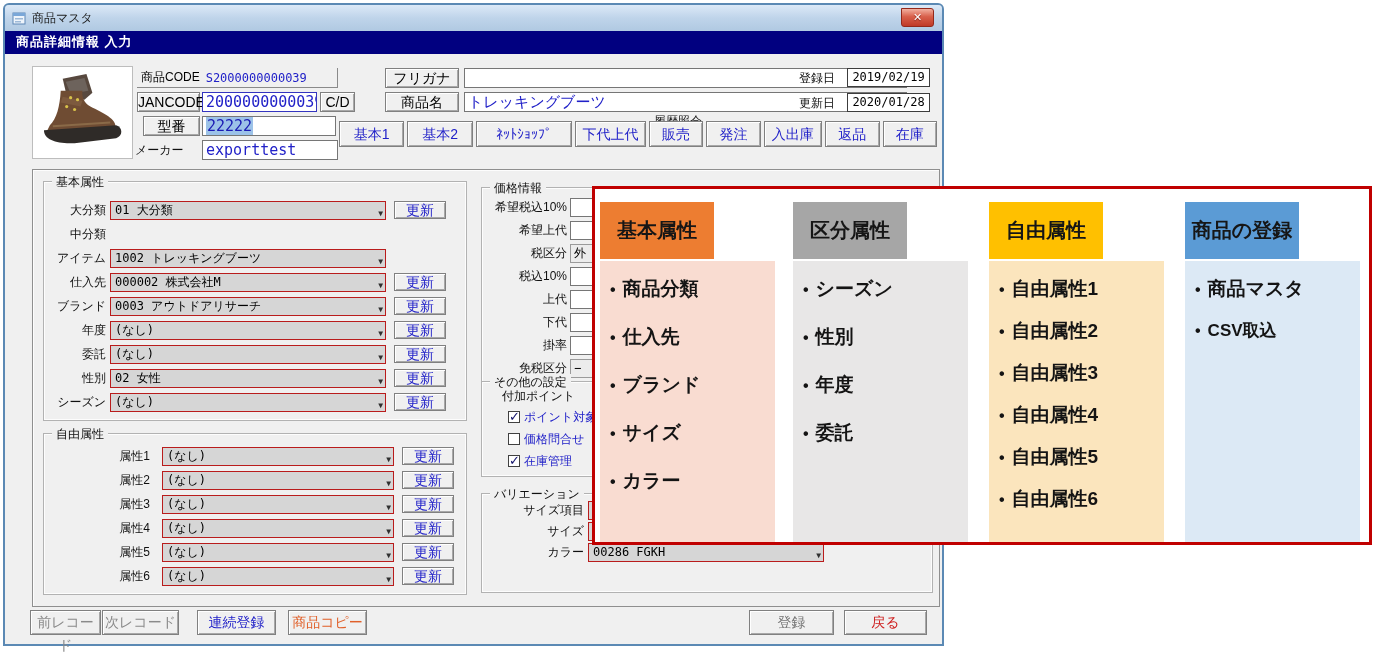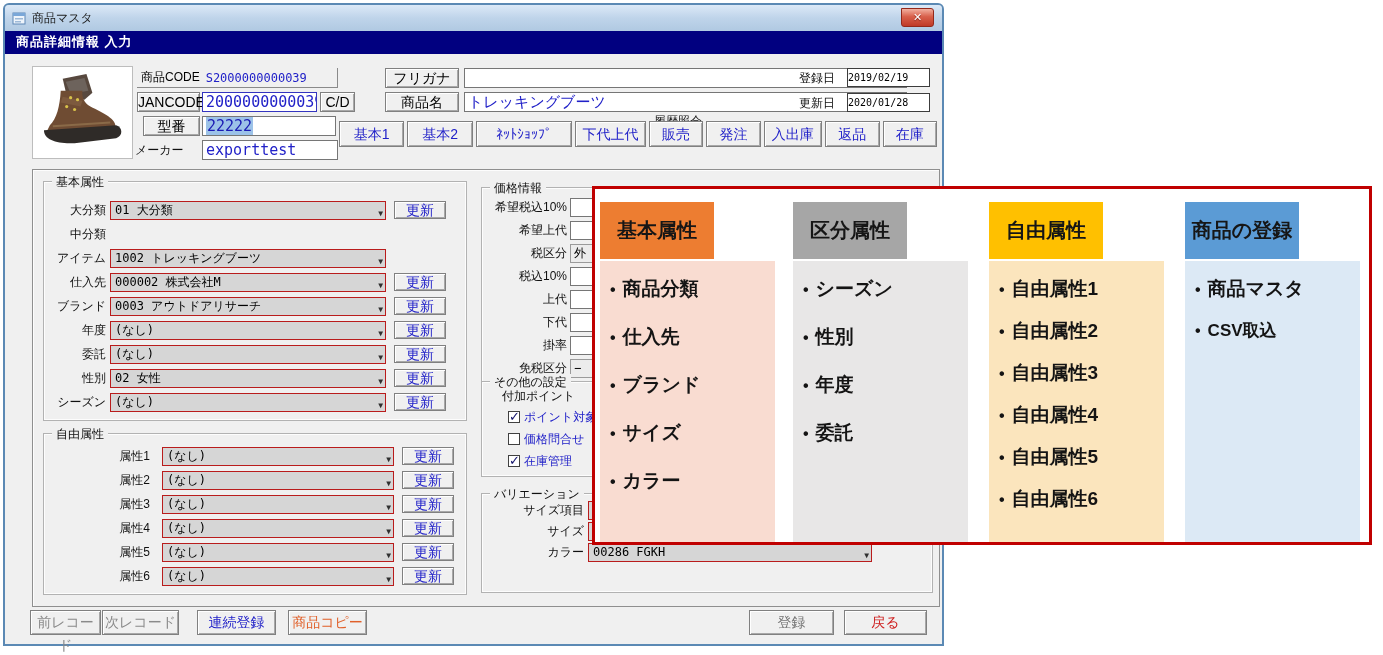--- a/index.html
+++ b/index.html
@@ -25,21 +25,21 @@
   .content { position:relative; height:590px; background:#f0f0f0; font-size:12px; }
 
   
   .btn { background:#f0f0f0; border:1px solid #808080;
          box-shadow:inset 1px 1px 0 #ffffff, inset -1px -1px 0 #a8a8a8;
          text-align:center; font-size:14px; color:#000; }
   .inp { background:#ffffff; border:1px solid #767676; height:20px; line-height:18px;
          padding:0 3px; color:#2121c8; font-family:"DejaVu Sans Mono","Liberation Mono",monospace;
          font-size:15px; white-space:nowrap; overflow:hidden; }
   .datebox { background:#ffffff; border:1px solid #3c3c3c; height:19px; line-height:17px;
-             font-size:10px; color:#000;
+             text-align:center; font-size:12px; color:#000;
              font-family:"DejaVu Sans Mono","Liberation Mono",monospace; }
   .combo { height:19px; background:#d6d6d6; border:1px solid #b91c1c; position:relative;
            padding:0 14px 0 4px; font-size:12px; color:#000; line-height:17px;
            white-space:nowrap; overflow:hidden;
            font-family:"DejaVu Sans Mono","Liberation Mono",monospace; }
   .combo::after { content:"▼"; position:absolute; right:2px; top:3px; font-size:8px; color:#303030; }
   .gbox { position:absolute; border:1px solid #b2b2b2; box-shadow:inset 0 0 0 1px #fdfdfd; }
   .gcap { position:absolute; top:-8px; left:8px; background:#f0f0f0; padding:0 4px;
           font-size:12px; color:#101010; }
 
@@ -110,21 +110,21 @@
   .chk-row { height:22px; display:flex; align-items:center; }
   .cb { width:12px; height:12px; background:#fff; border:1px solid #404040; margin-right:4px;
         position:relative; flex:none; }
   .cb.on::after { content:"✓"; position:absolute; left:0px; top:-3px; font-size:13px; color:#10106a; }
   .chk-lbl { color:#2121c8; white-space:nowrap; }
 
   .gb-var { left:448px; top:323px; width:452px; height:100px; }
   .gb-var .rowhost { left:6px; top:6px; right:6px; }
   .v-row { height:21px; display:flex; align-items:center; }
   .v-lbl { width:96px; text-align:right; color:#101010; }
-  .v-combo { width:284px; margin-left:4px; }
+  .v-combo { width:236px; margin-left:4px; }
 
   
   .fbtn { position:absolute; top:556px; height:25px; line-height:23px; }
   .f-prev { left:25px;  width:71px; color:#8a8a8a; }
   .f-next { left:97px;  width:77px; color:#8a8a8a; }
   .f-cont { left:192px; width:79px; color:#2121c8; }
   .f-copy { left:283px; width:79px; color:#e0602a; }
   .f-reg  { left:744px; width:85px; color:#737373; }
   .f-back { left:839px; width:83px; color:#cf2323; }
 

